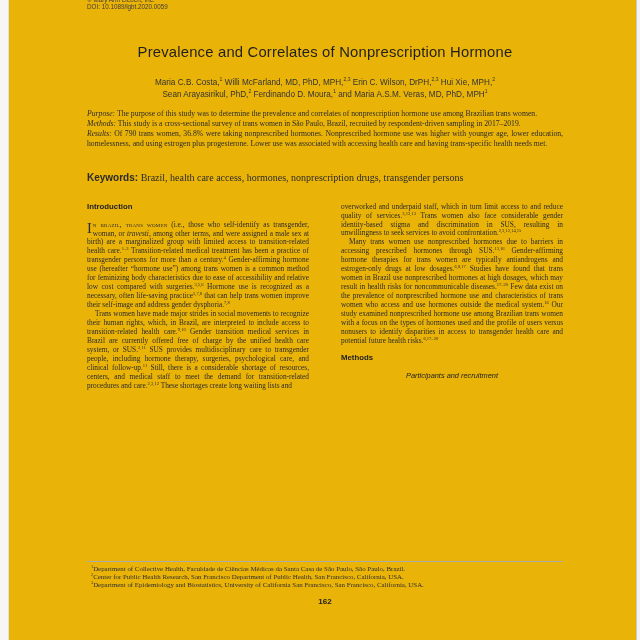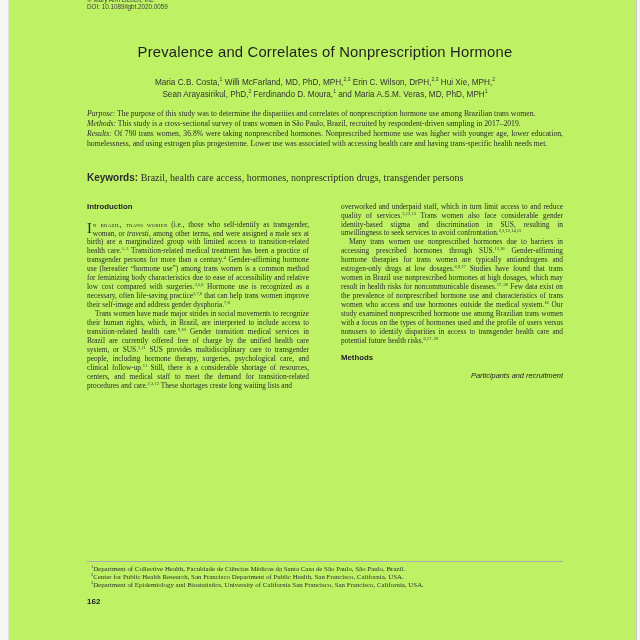--- a/index.html
+++ b/index.html
@@ -1,17 +1,17 @@
 <!DOCTYPE html>
 <html lang="en"><head>
 <meta charset="utf-8">
 <style>
   html,body{margin:0;padding:0;background:#f2f2f2;}
   .page{
-    position:relative;width:640px;height:640px;background:#bef264;
+    position:relative;width:640px;height:640px;background:#eab308;
     overflow:hidden;margin:0 auto;color:#2b2b2b;
   }
   .edge-left{position:absolute;left:0;top:0;bottom:0;width:8px;background:#f6f6f6;border-right:1px solid #e2e2e2;}
   .edge-right{position:absolute;right:0;top:0;bottom:0;width:3px;background:#f3f3f3;border-left:1px solid #c9c9c9;}
   .content{position:absolute;left:87px;right:77px;top:0;}
   
   .masthead{margin-top:-4px;font-family:"Liberation Sans",sans-serif;font-size:6.3px;line-height:7px;color:#3d3d3d;}
   
   .title{margin:32px 0 0 0;text-align:center;font-family:"Liberation Sans",sans-serif;
     font-size:14.8px;font-weight:400;line-height:20.5px;color:#1f1f1f;letter-spacing:.2px;}
@@ -23,31 +23,31 @@
   .abs-heading{margin:30px 0 0 0;font-family:"Liberation Sans",sans-serif;font-size:8px;font-weight:bold;color:#222;}
   .abstract-body{margin-top:8px;font-family:"Liberation Serif",serif;font-size:7.7px;line-height:9.9px;text-align:justify;}
   .abs-p{margin:0;}
   .abs-p .lead{font-weight:normal;font-style:italic;}
   .keywords{margin:24px 0 0 0;font-family:"Liberation Serif",serif;font-size:10px;line-height:9.9px;}
   .keywords .kw-label{font-family:"Liberation Sans",sans-serif;font-weight:bold;font-style:normal;}
   
   .columns{display:flex;gap:32px;margin-top:20px;height:240px;overflow:hidden;}
   .col{width:229px;font-family:"Liberation Serif",serif;font-size:7.35px;line-height:8.95px;text-align:justify;}
   .col h3{margin:0 0 9px 0;font-family:"Liberation Sans",sans-serif;font-size:7.8px;font-weight:bold;color:#222;text-align:left;}
-  .col h4{margin:8px 0 7px 0;font-family:"Liberation Sans",sans-serif;font-size:7.4px;font-weight:400;font-style:italic;color:#222;text-align:right;}
+  .col h4{margin:8px 0 7px 0;font-family:"Liberation Sans",sans-serif;font-size:7.4px;font-weight:400;font-style:italic;color:#222;text-align:center;}
   .col p{margin:0;}
   .col p.indent{text-indent:8px;}
   .col .mid-head{margin-top:8px;}
   .dropcap{float:left;font-size:14.5px;line-height:12.5px;padding:1px 1px 0 0;font-family:"Liberation Serif",serif;}
   .sc{font-variant:small-caps;letter-spacing:.2px;}
   
   .footer{position:absolute;left:87px;right:77px;top:561px;font-family:"Liberation Serif",serif;}
   .rule{border-top:1px solid #ababab;height:0;margin:0 0 3px 0;}
   .fn{font-size:6.9px;line-height:8.2px;color:#2e2e2e;text-indent:4px;}
-  .pageno{margin-top:7px;text-align:left;font-family:"Liberation Sans",sans-serif;font-size:8px;font-weight:bold;color:#222;}
+  .pageno{margin-top:7px;text-align:center;font-family:"Liberation Sans",sans-serif;font-size:8px;font-weight:bold;color:#222;}
 </style>
 </head>
 <body>
 
 <div class="page">
   <div class="edge-left"></div>
   <div class="edge-right"></div>
 
   <div class="content">
 
@@ -60,21 +60,21 @@
       <span>Prevalence and Correlates of Nonprescription Hormone</span><br>
     </h1>
 
     <div class="authors">
       <div>Maria C.B. Costa,<sup>1</sup> Willi McFarland, MD, PhD, MPH,<sup>2,3</sup> Erin C. Wilson, DrPH,<sup>2,3</sup> Hui Xie, MPH,<sup>2</sup></div>
       <div>Sean Arayasirikul, PhD,<sup>2</sup> Ferdinando D. Moura,<sup>1</sup> and Maria A.S.M. Veras, MD, PhD, MPH<sup>1</sup></div>
     </div>
 
 
     <div class="abstract-body">
-      <p class="abs-p"><span class="lead">Purpose:</span> <span>The purpose of this study was to determine the disparities and correlates of nonprescription hormone use among Brazilian trans women.</span></p>
+      <p class="abs-p"><span class="lead">Purpose:</span> <span>The purpose of this study was to determine the prevalence and correlates of nonprescription hormone use among Brazilian trans women.</span></p>
       <p class="abs-p"><span class="lead">Methods:</span> <span>This study is a cross-sectional survey of trans women in São Paulo, Brazil, recruited by respondent-driven sampling in 2017–2019.</span></p>
       <p class="abs-p"><span class="lead">Results:</span> <span>Of 790 trans women, 36.8% were taking nonprescribed hormones. Nonprescribed hormone use was higher with younger age, lower education, homelessness, and using estrogen plus progesterone. Lower use was associated with accessing health care and having trans-specific health needs met.</span></p>
     </div>
 
     <p class="keywords"><span class="kw-label">Keywords:</span> <span>Brazil, health care access, hormones, nonprescription drugs, transgender persons</span></p>
 
     <div class="columns">
       <div class="col">
         <h3>Introduction</h3>
         <p><span class="dropcap">I</span><span class="sc">n brazil, trans women</span> <span>(i.e., those who self-identify as transgender, woman, or <i>travesti</i>, among other terms, and were assigned a male sex at birth) are a marginalized group with limited access to transition-related health care.<sup>1–3</sup> Transition-related medical treatment has been a practice of transgender persons for more than a century.<sup>4</sup> Gender-affirming hormone use (hereafter “hormone use”) among trans women is a common method for feminizing body characteristics due to ease of accessibility and relative low cost compared with surgeries.<sup>3,5,6</sup> Hormone use is recognized as a necessary, often life-saving practice<sup>5,7,8</sup> that can help trans women improve their self-image and address gender dysphoria.<sup>7,8</sup></span></p>

